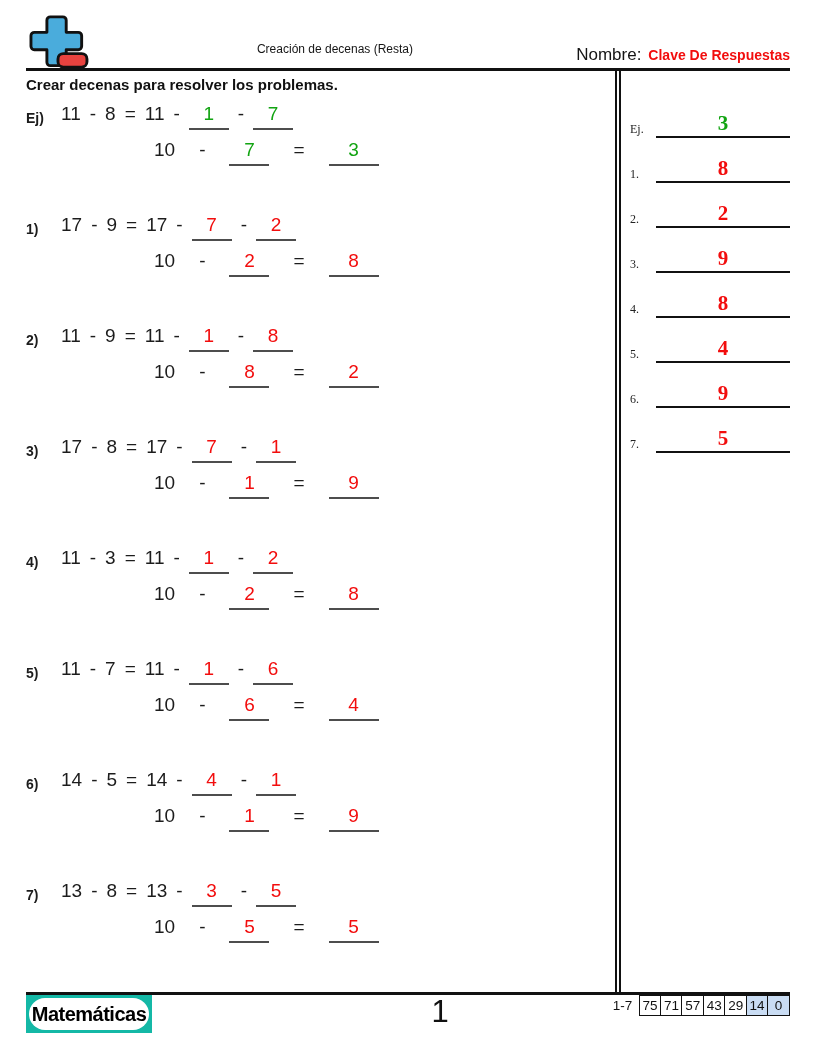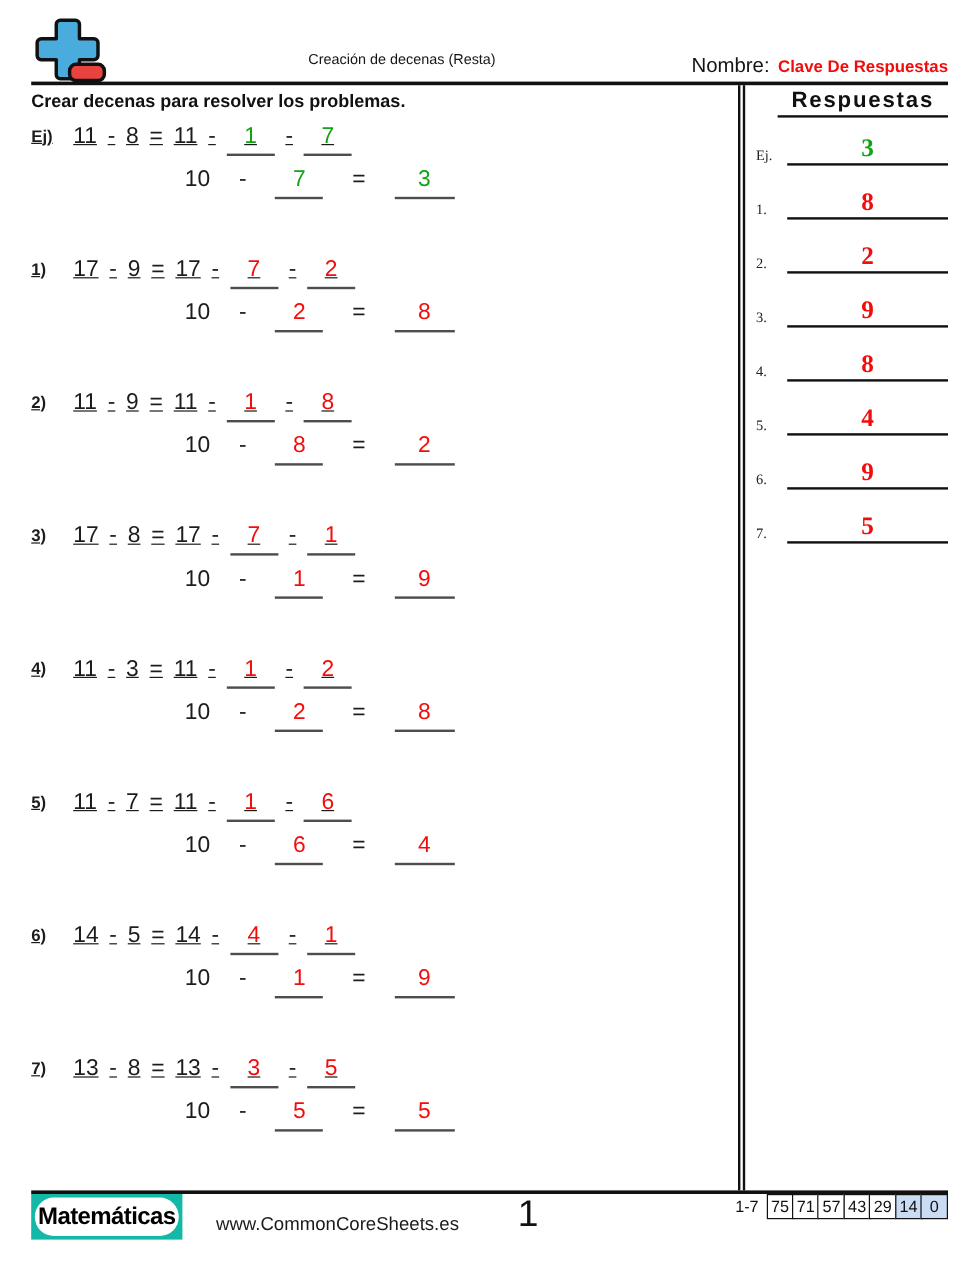--- a/index.html
+++ b/index.html
@@ -30,21 +30,21 @@
   .name-value{font-size:14px;font-weight:bold;color:var(--red);}
   .header-rule{position:absolute;left:26px;top:68px;width:764px;height:3px;background:#111;}
   .instruction{position:absolute;left:26px;top:76px;font-size:15px;font-weight:bold;color:#111;}
 
   
   .vline{position:absolute;left:615px;top:71px;height:921px;width:6px;
          border-left:2px solid #111;border-right:2px solid #111;}
 
   
   .problem{position:absolute;left:26px;width:575px;}
-  .p-line1{display:flex;align-items:center;font-size:19px;gap:9px;text-decoration:underline;}
+  .p-line1{display:flex;align-items:flex-end;font-size:19px;gap:9px;}
   .p-label{font-weight:bold;font-size:14px;min-width:26px;position:relative;top:-4px;flex:0 0 26px;}
   .p-eq{display:flex;align-items:baseline;gap:9px;}
   .op{color:#1c1c1c;}
   .blank{display:inline-block;min-width:40px;text-align:center;
          border-bottom:2.5px solid var(--line-gray);padding:0 2px 3px;}
   .blank.wide{min-width:50px;}
   .p-line2{display:flex;align-items:baseline;font-size:19px;gap:24px;
            margin-left:128px;margin-top:9px;}
   .p-line2 .op:first-of-type{margin-left:18px;}
   .problem.green .ans{color:var(--green);}
@@ -284,21 +284,20 @@
     </div>
     <div class="p-line2">
         <span>10</span>
         <span class="op">-</span>
         <span class="blank ans">5</span>
         <span class="op">=</span>
         <span class="blank wide ans">5</span>
       </div>
   </div>
 
-  <div class="resp-title">Respuestas</div>
 
   <div class="ans-row green" style="top:112px">
     <span class="ans-label">Ej.</span>
     <span class="ans-line">3</span>
   </div>
   <div class="ans-row red" style="top:157px">
     <span class="ans-label">1.</span>
     <span class="ans-line">8</span>
   </div>
   <div class="ans-row red" style="top:202px">
@@ -323,21 +322,20 @@
   </div>
   <div class="ans-row red" style="top:427px">
     <span class="ans-label">7.</span>
     <span class="ans-line">5</span>
   </div>
 
   <div class="footer-rule"></div>
   <div class="brand-badge">
     <div class="brand-pill">Matemáticas</div>
   </div>
-  <div class="site-url">www.CommonCoreSheets.es</div>
   <div class="page-num">1</div>
   <div class="score">
     <span class="score-label">1-7</span>
     <span class="score-cell">75</span>
     <span class="score-cell">71</span>
     <span class="score-cell">57</span>
     <span class="score-cell">43</span>
     <span class="score-cell">29</span>
     <span class="score-cell hl">14</span>
     <span class="score-cell hl">0</span>

